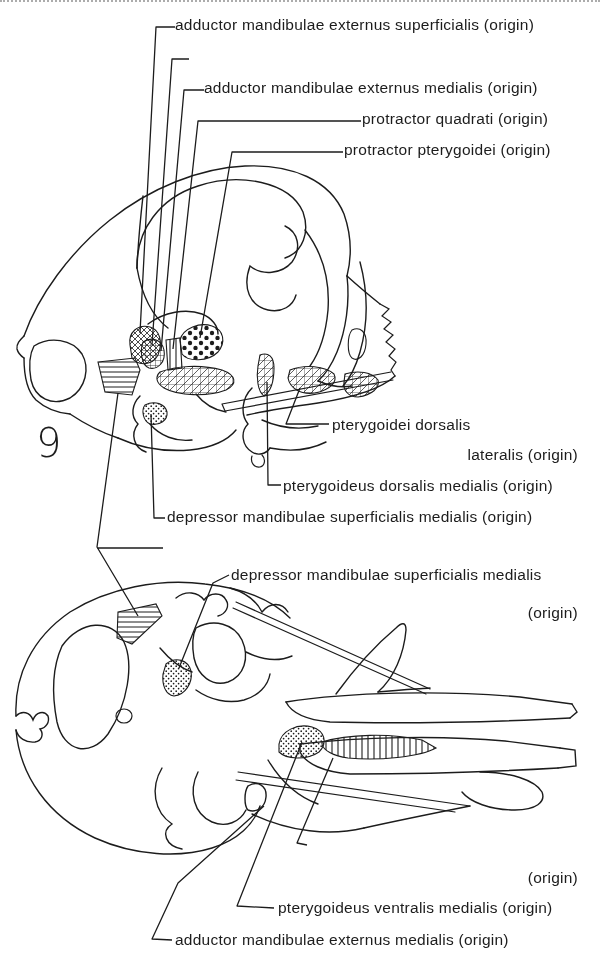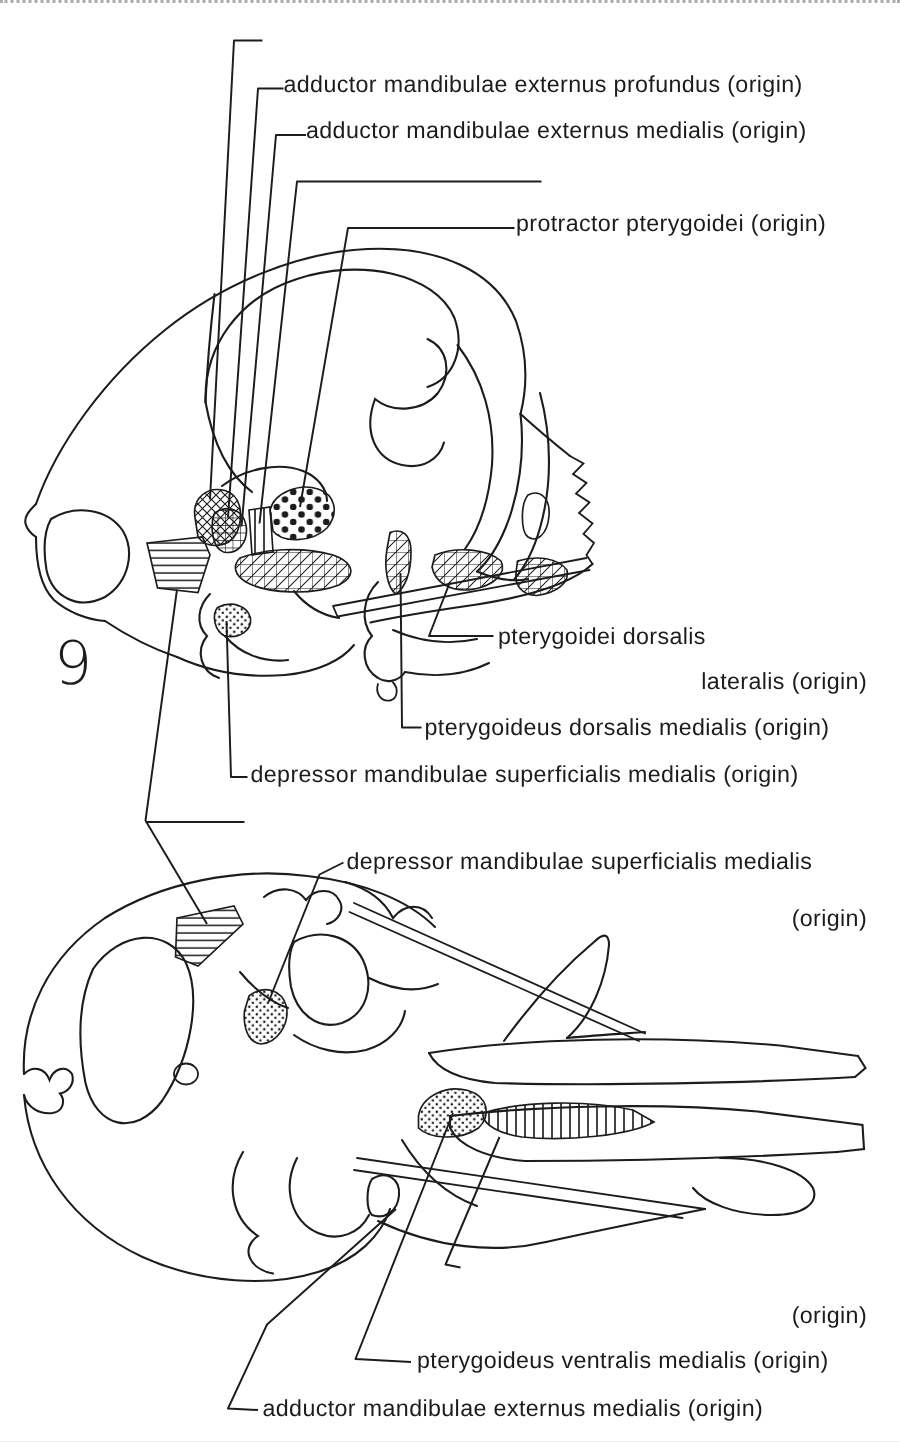--- a/index.html
+++ b/index.html
@@ -153,22 +153,23 @@
       <path d="M267,382 L268,485 L281,485"></path>
       <path d="M151,414 L154,518 L165,518"></path>
       <path d="M118,393 L97,547 L138,616 M97,548 L163,548"></path>
       <path d="M229,575 L213,583 L179,668"></path>
       <path d="M333,758 L297,843 L307,845"></path>
       <path d="M302,742 L237,906 L274,908"></path>
       <path d="M264,806 L178,883 L152,939 L172,940"></path>
     </g>
   </svg>
 
-  <div class="lbl" style="left:189px;top:48px">adductor mandibulae externus profundus (origin)</div>
+  <div class="lbl" style="left:175px;top:16px">adductor mandibulae externus superficialis (origin)</div>
   <div class="lbl" style="left:204px;top:79px">adductor mandibulae externus medialis (origin)</div>
+  <div class="lbl" style="left:362px;top:110px">protractor quadrati (origin)</div>
   <div class="lbl" style="left:344px;top:141px">protractor pterygoidei (origin)</div>
 
   <div class="lbl" style="left:332px;top:416px">pterygoidei dorsalis</div>
   <div class="lbl lbl-r" style="right:22px;top:446px">lateralis (origin)</div>
   <div class="lbl" style="left:283px;top:477px">pterygoideus dorsalis medialis (origin)</div>
   <div class="lbl" style="left:167px;top:508px">depressor mandibulae superficialis medialis (origin)</div>
   <div class="lbl" style="left:231px;top:566px">depressor mandibulae superficialis medialis</div>
   <div class="lbl lbl-r" style="right:22px;top:604px">(origin)</div>
 
   <div class="lbl lbl-r" style="right:22px;top:869px">(origin)</div>

